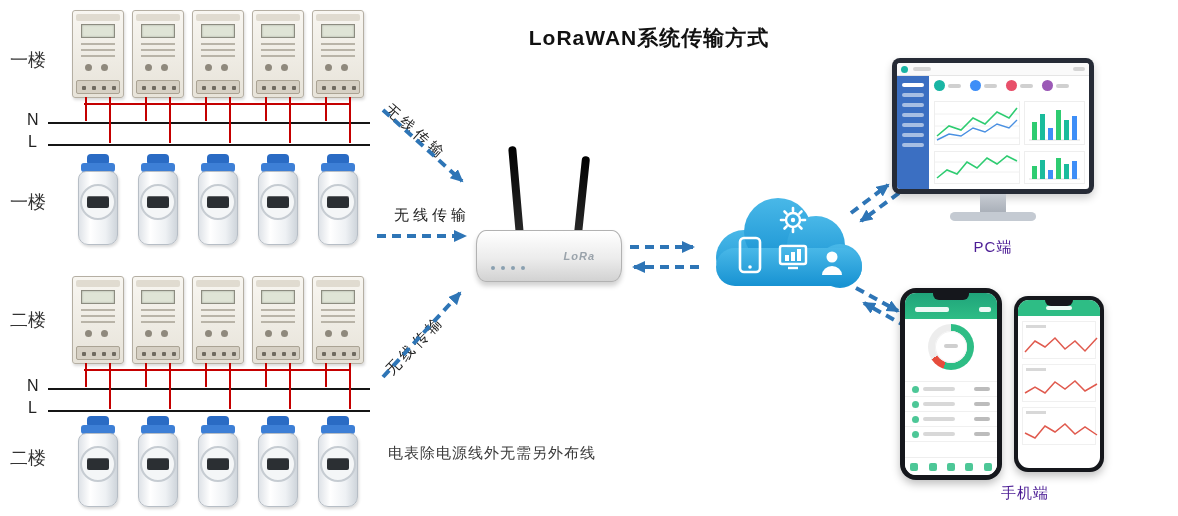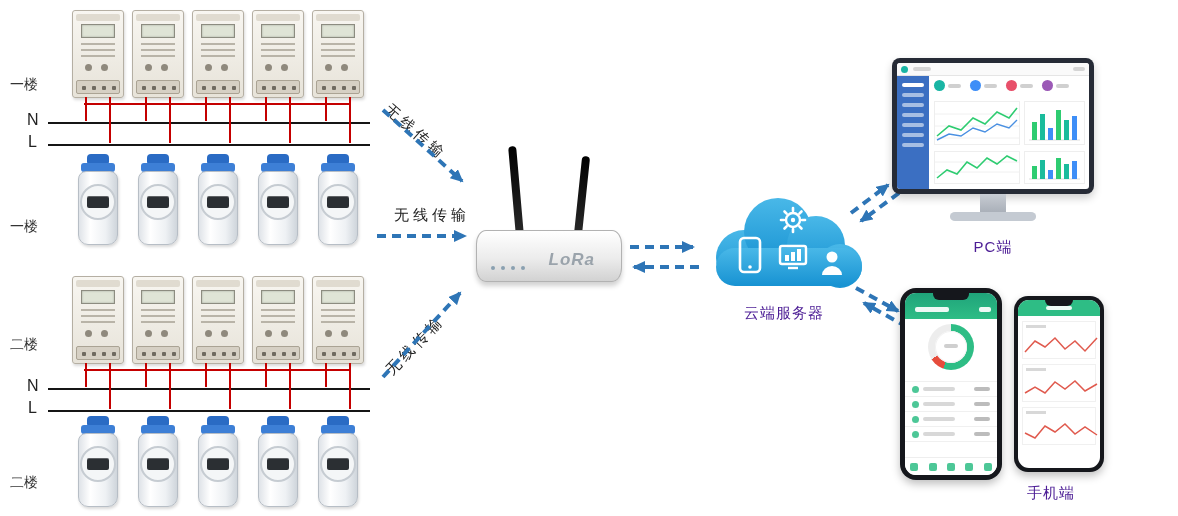--- a/index.html
+++ b/index.html
@@ -5,21 +5,21 @@
   * { margin:0; padding:0; box-sizing:border-box; }
   html,body { background:#fff; }
   body { font-family:"Liberation Sans","DejaVu Sans",sans-serif; }
   #canvas { position:relative; width:1178px; height:516px; background:#fff; overflow:hidden; }
 
   
   #title { position:absolute; left:449px; top:24px; width:400px; text-align:center;
            font-size:21px; font-weight:bold; color:#111; letter-spacing:1px; }
 
   
-  .floor-lbl { position:absolute; font-size:14px; color:#333;margin-top:28px; }
+  .floor-lbl { position:absolute; font-size:18px; color:#333; }
   #f1e { left:10px; top:48px; }   #f1w { left:10px; top:190px; }
   #f2e { left:10px; top:308px; }  #f2w { left:10px; top:446px; }
   .wire-lbl { position:absolute; font-size:16px; color:#222; }
   #n1 { left:27px; top:111px; } #l1 { left:28px; top:133px; }
   #n2 { left:27px; top:377px; } #l2 { left:28px; top:399px; }
 
   
   .meter-row { position:absolute; display:flex; gap:8px; }
   #row-e1 { left:72px; top:10px; }
   #row-w1 { left:72px; top:154px; }
@@ -81,26 +81,26 @@
   #gateway { position:absolute; left:476px; top:146px; width:146px; height:142px; }
   .ant { position:absolute; width:8px; background:linear-gradient(180deg,#000,#2a2a2a); border-radius:4px 4px 2px 2px; }
   .ant-l { left:36px;  top:0;    height:90px; transform:rotate(-5deg); }
   .ant-r { left:102px; top:10px; height:80px; transform:rotate(6deg); }
   .gw-body { position:absolute; left:0; top:84px; width:146px; height:52px;
              background:linear-gradient(180deg,#ffffff,#ececec 55%,#d2d2d2);
              border:1px solid #b2b2b2; border-radius:10px / 14px;
              box-shadow:0 4px 5px rgba(0,0,0,.18); }
   .gw-leds { position:absolute; left:14px; bottom:11px; display:flex; gap:6px; }
   .gw-leds i { width:4px; height:4px; border-radius:50%; background:#8aa0b0; display:block; }
-  .gw-brand { position:absolute; right:26px; top:19px; font-size:17px; font-weight:bold; font-style:italic; color:#9aa3ab; letter-spacing:1px;margin-left:30px; }
+  .gw-brand { position:absolute; right:26px; top:19px; font-size:11px; font-weight:bold; font-style:italic; color:#9aa3ab; letter-spacing:1px;margin-left:30px; }
   .node-label { position:absolute; text-align:center; font-size:15px; color:#4c1d95; letter-spacing:1px; }
   #gateway-label { left:476px; top:296px; width:146px; }
   #cloud-label   { left:698px; top:304px; width:172px; }
   #pc-label      { left:892px; top:238px; width:202px; }
-  #phones-label  { left:946px; top:484px; width:210px; }
+  #phones-label  { left:920px; top:484px; width:210px; }
 
   
   #cloud { position:absolute; left:698px; top:190px; }
 
   
   #arrows { position:absolute; left:0; top:0; width:1178px; height:516px; pointer-events:none; }
 
   
   #pc { position:absolute; left:892px; top:58px; width:202px; height:178px; }
   .pc-frame { position:absolute; left:0; top:0; width:202px; height:136px; background:#262b36;
@@ -167,20 +167,21 @@
   
   .note { position:absolute; font-size:15px; color:#3a3a3a; letter-spacing:1px; }
   #note1 { left:388px; top:444px; }
   #note2 { left:388px; top:470px; }
 </style>
 </head>
 <body>
 
 <div id="canvas">
 
+  <div id="title">LoRaWAN系统传输方式</div>
 
   <div id="f1e" class="floor-lbl">一楼</div>
   <div id="n1" class="wire-lbl">N</div>
   <div id="l1" class="wire-lbl">L</div>
   <div id="f1w" class="floor-lbl">一楼</div>
   <div id="f2e" class="floor-lbl">二楼</div>
   <div id="n2" class="wire-lbl">N</div>
   <div id="l2" class="wire-lbl">L</div>
   <div id="f2w" class="floor-lbl">二楼</div>
 
@@ -454,21 +455,20 @@
       <rect x="-8" y="-1" width="4" height="6" fill="#fff"></rect>
       <rect x="-2" y="-4" width="4" height="9" fill="#fff"></rect>
       <rect x="4" y="-7" width="4" height="12" fill="#fff"></rect>
       <line x1="-5" y1="12" x2="5" y2="12" stroke="#fff" stroke-width="2.4"></line>
     </g>
     <g transform="translate(134,74)" fill="#fff">
       <circle cy="-7" r="5.5"></circle>
       <path d="M-10,11 a10,9 0 0 1 20,0 z"></path>
     </g>
   </svg>
-  <div id="cloud-label" class="node-label">云端服务器</div>
 
   <div id="pc">
     <div class="pc-frame">
       <div class="pc-screen">
         <div class="dash-top">
           <i class="logo-dot"></i>
           <i class="tb tb1"></i>
             <i class="tb tb2"></i>
         </div>
         <div class="dash-side">
@@ -611,14 +611,15 @@
             <i></i>
           <svg width="78" height="26" viewBox="0 0 78 26">
               <polyline points="2,15 12,20 22,8 32,14 42,6 52,16 62,9 74,17" fill="none" stroke="#e05a4e" stroke-width="1.5"></polyline>
             </svg>
         </div>
       </div>
     </div>
   </div>
   <div id="phones-label" class="node-label">手机端</div>
 
+  <div id="note1" class="note">电表除电源线外无需另外布线</div>
 
 </div>
 
 </body></html>

